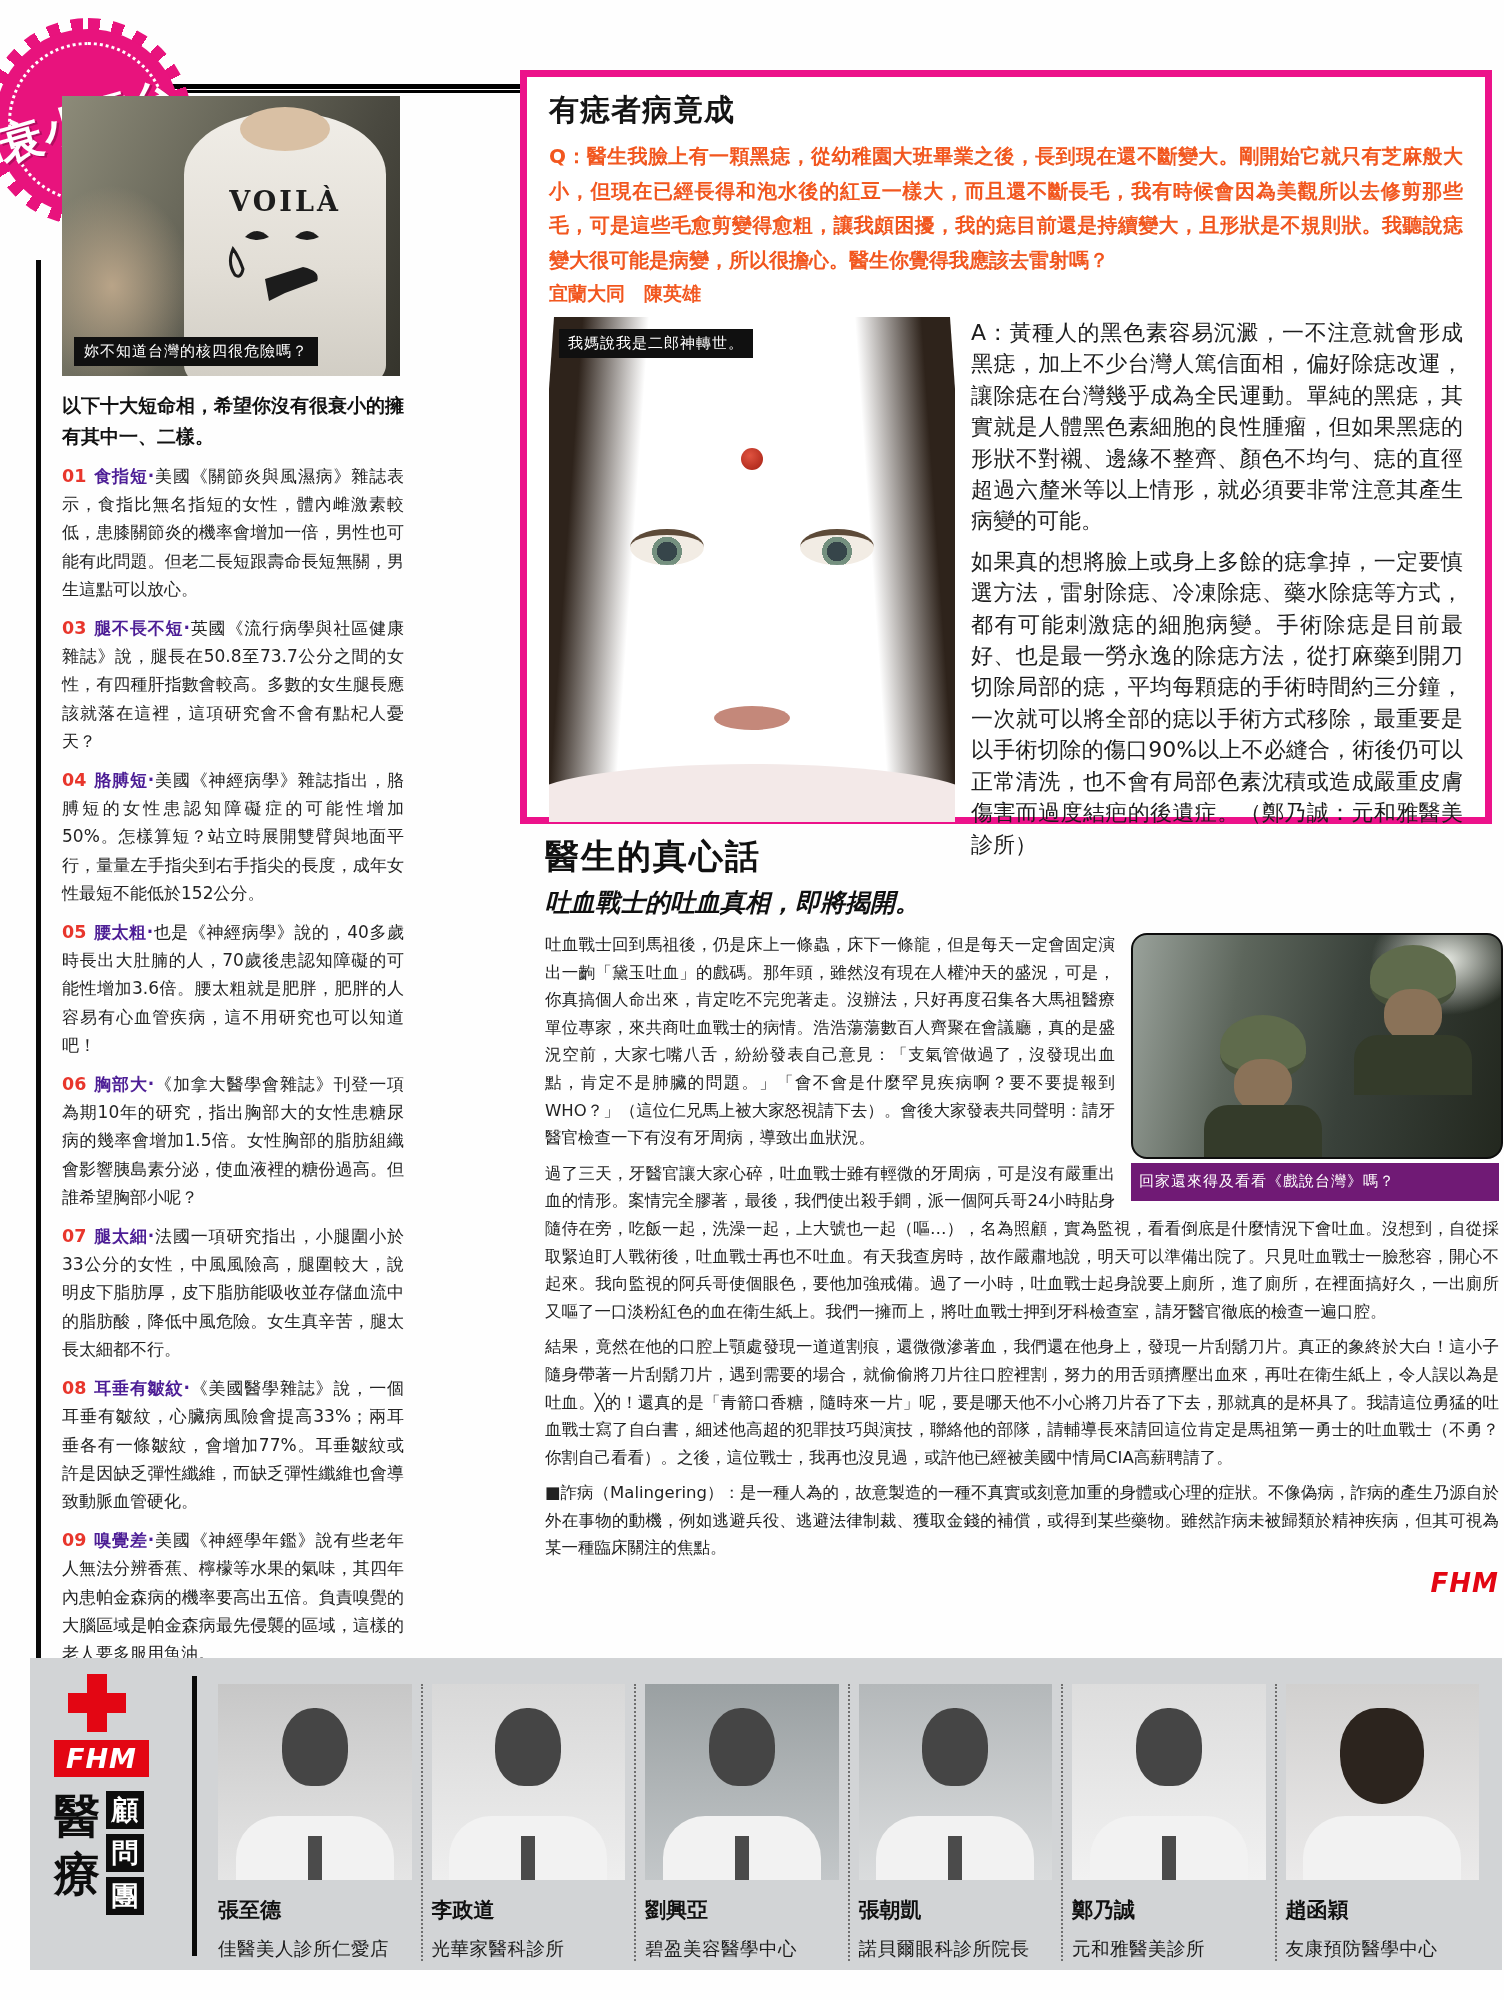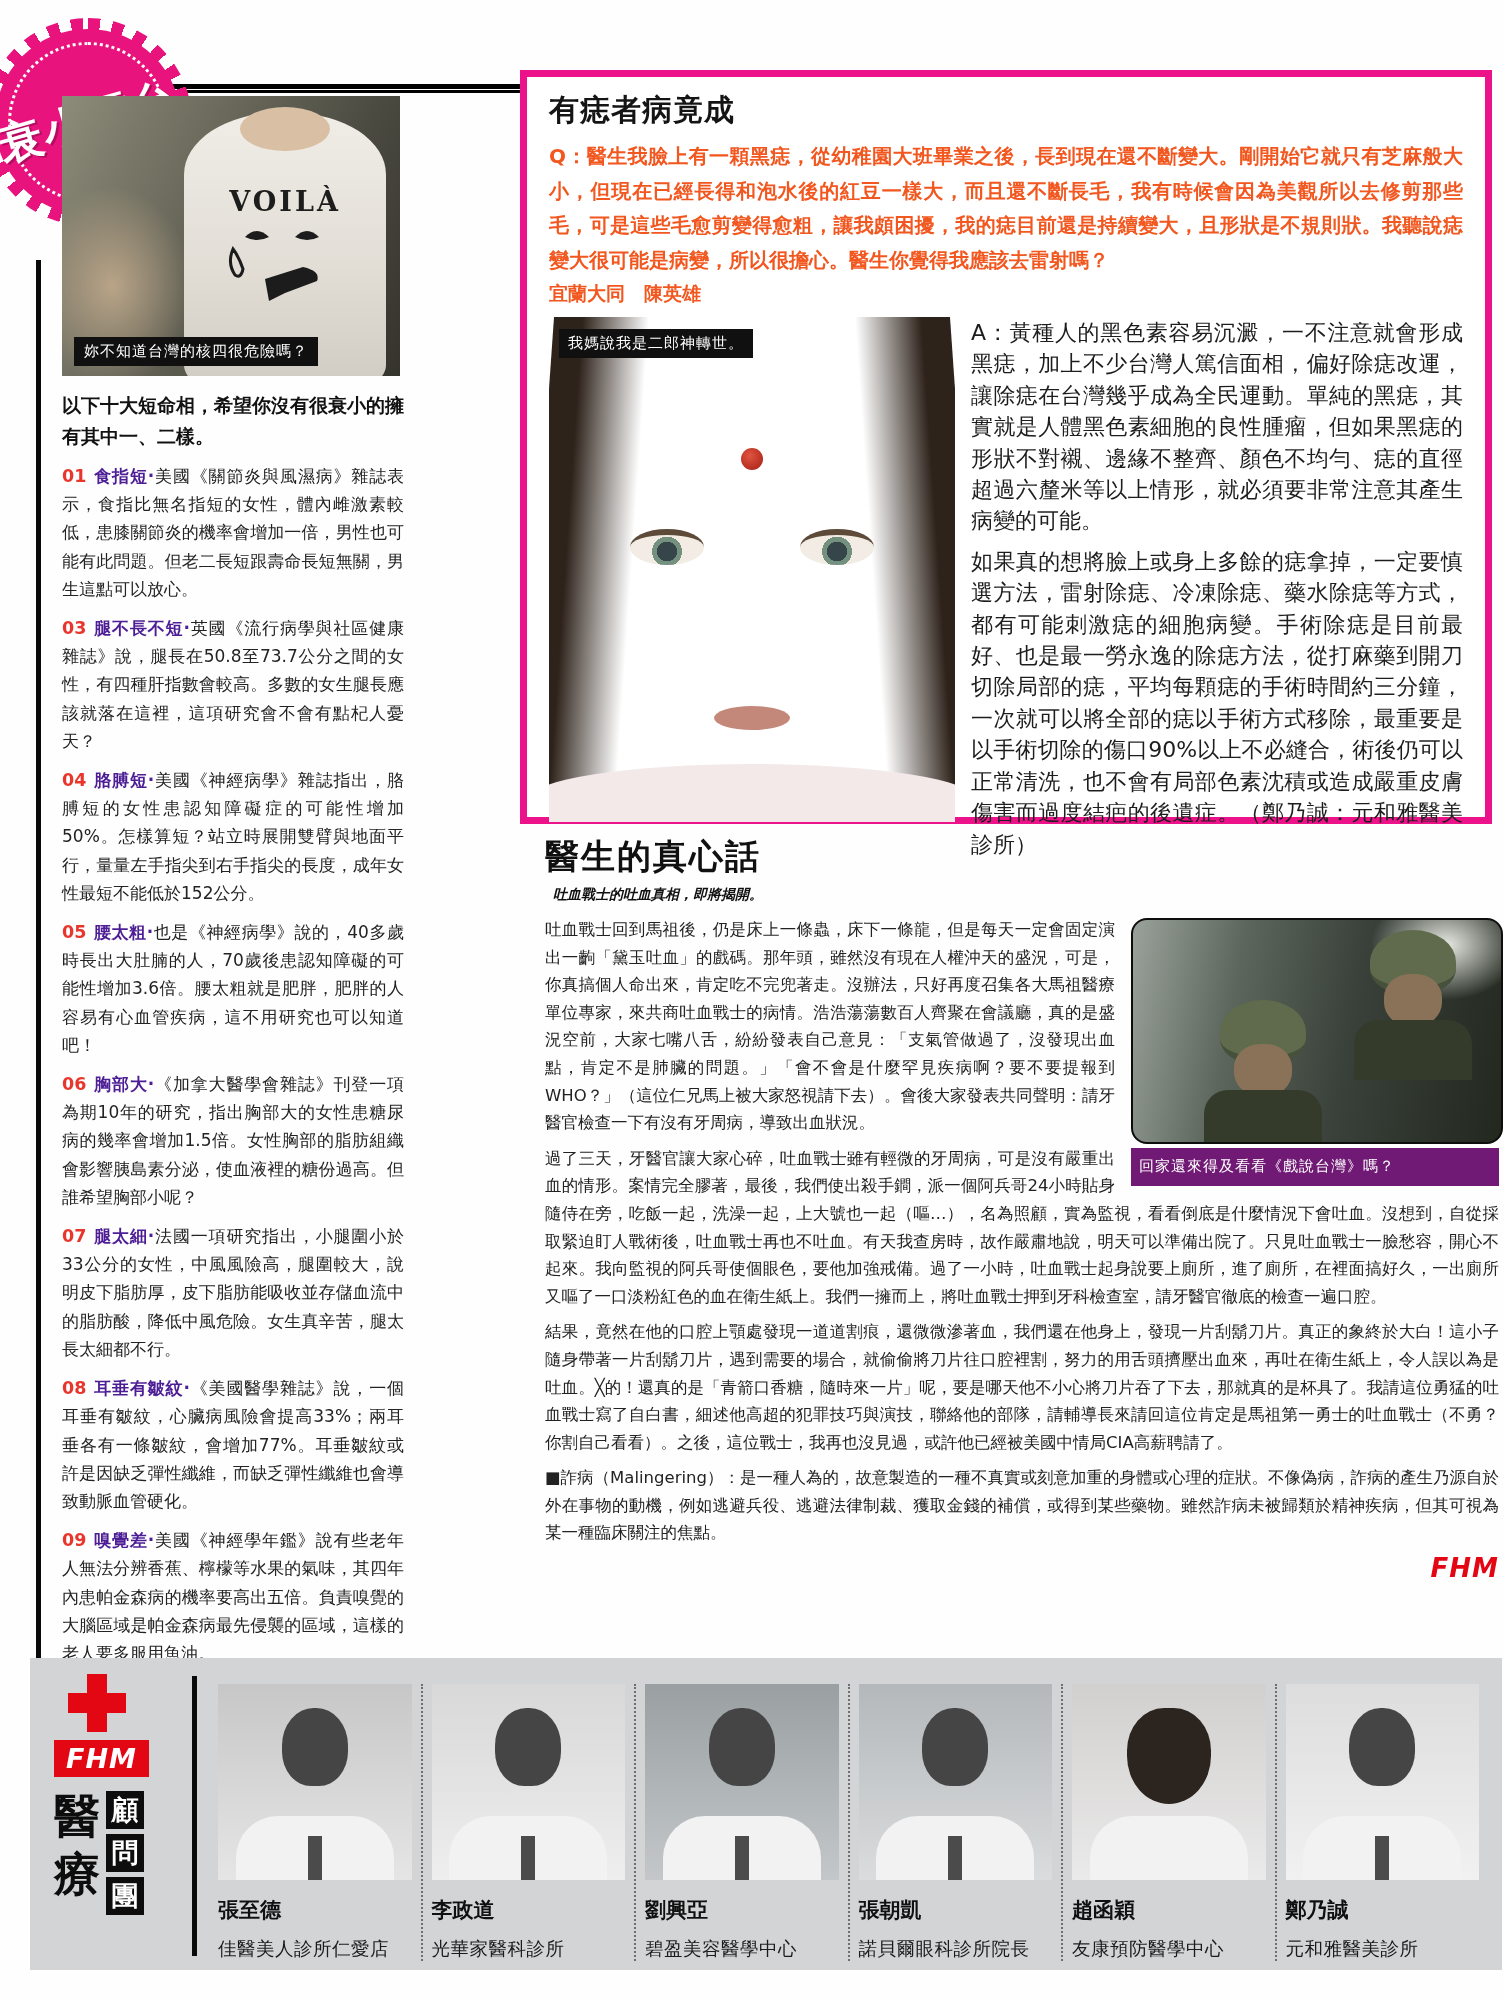--- a/index.html
+++ b/index.html
@@ -68,21 +68,21 @@
     background:#f3e9e8;}
   .girl-cap{position:absolute;left:10px;top:12px;background:#101010;color:#fff;font-size:15px;
     padding:5px 9px;letter-spacing:1px;}
   .answer{flex:1;padding-left:16px;font-size:22px;line-height:31.4px;text-align:justify;color:#1d1d1d;}
   .answer p{margin:0;}
   .answer p + p{margin-top:9px;}
 
   
   .truth{position:absolute;left:545px;top:834px;width:954px;}
   .truth-title{margin:0;font-size:34px;font-weight:bold;color:#101010;letter-spacing:2px;}
-  .truth-sub{margin:6px 0 12px 8px;font-size:14px;font-weight:bold;font-style:italic;color:#101010;}
+  .truth-sub{margin:6px 0 12px 0;font-size:25px;font-weight:bold;font-style:italic;color:#101010;}
   .truth-body{font-size:16.5px;line-height:27.6px;text-align:justify;color:#222;}
   .truth-body p{margin:0 0 8px 0;}
   .soldier-fig{float:right;width:368px;margin:2px 0 10px 16px;}
   .soldier-photo{position:relative;width:368px;height:222px;border-radius:16px;overflow:hidden;
     background:linear-gradient(100deg,#9aa29b 0%,#5d665c 28%,#39413a 58%,#23281f 100%);border:2px solid #0d0d0d;}
   .sky{position:absolute;right:-20px;top:-30px;width:150px;height:110px;border-radius:50%;
     background:radial-gradient(closest-side,#e6e9e2,rgba(230,233,226,0));}
   .soldier{position:absolute;bottom:-8px;width:120px;height:150px;}
   .soldier .helmet{position:absolute;left:50%;top:0;width:86px;height:56px;margin-left:-43px;
     border-radius:50% 50% 40% 40%;background:#5f6b4c;border-bottom:8px solid #46503a;}
@@ -276,35 +276,35 @@
       <div class="doc">
         <div class="doc-photo bg3">
           <div class="head"></div>
           <div class="shoulders"></div>
           <div class="tie"></div>
         </div>
         <div class="doc-name">張朝凱</div>
         <div class="doc-clinic">諾貝爾眼科診所院長</div>
       </div>
 
+      <div class="doc">
+        <div class="doc-photo bg5">
+          <div class="head"></div>
+          <div class="shoulders"></div>
+          <div class="tie"></div>
+        </div>
+        <div class="doc-name">鄭乃誠</div>
+        <div class="doc-clinic">元和雅醫美診所</div>
+      </div>
+
       <div class="doc female">
         <div class="doc-photo bg4">
           <div class="head"></div>
           <div class="shoulders"></div>
         </div>
         <div class="doc-name">趙函穎</div>
         <div class="doc-clinic">友康預防醫學中心</div>
       </div>
 
-      <div class="doc">
-        <div class="doc-photo bg5">
-          <div class="head"></div>
-          <div class="shoulders"></div>
-          <div class="tie"></div>
-        </div>
-        <div class="doc-name">鄭乃誠</div>
-        <div class="doc-clinic">元和雅醫美診所</div>
-      </div>
-
     </div>
   </footer>
 
 </div>
 
 </body></html>

